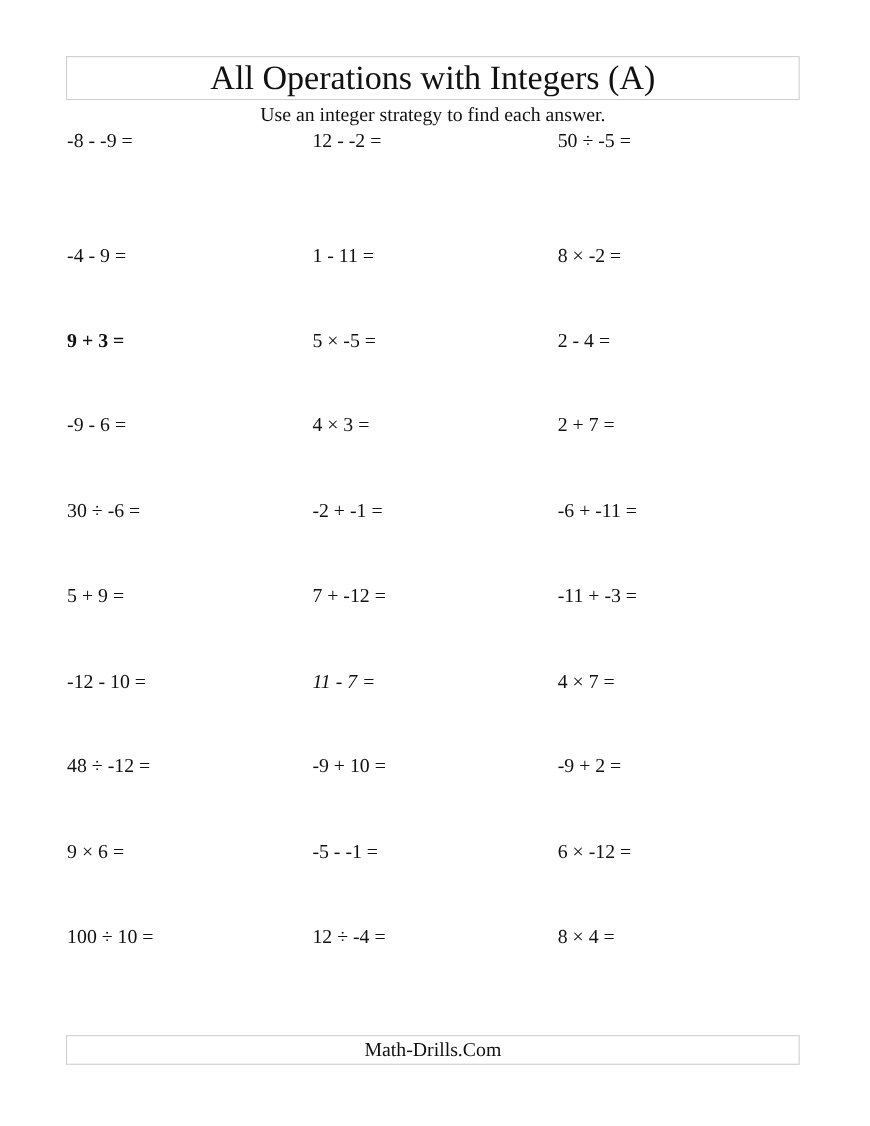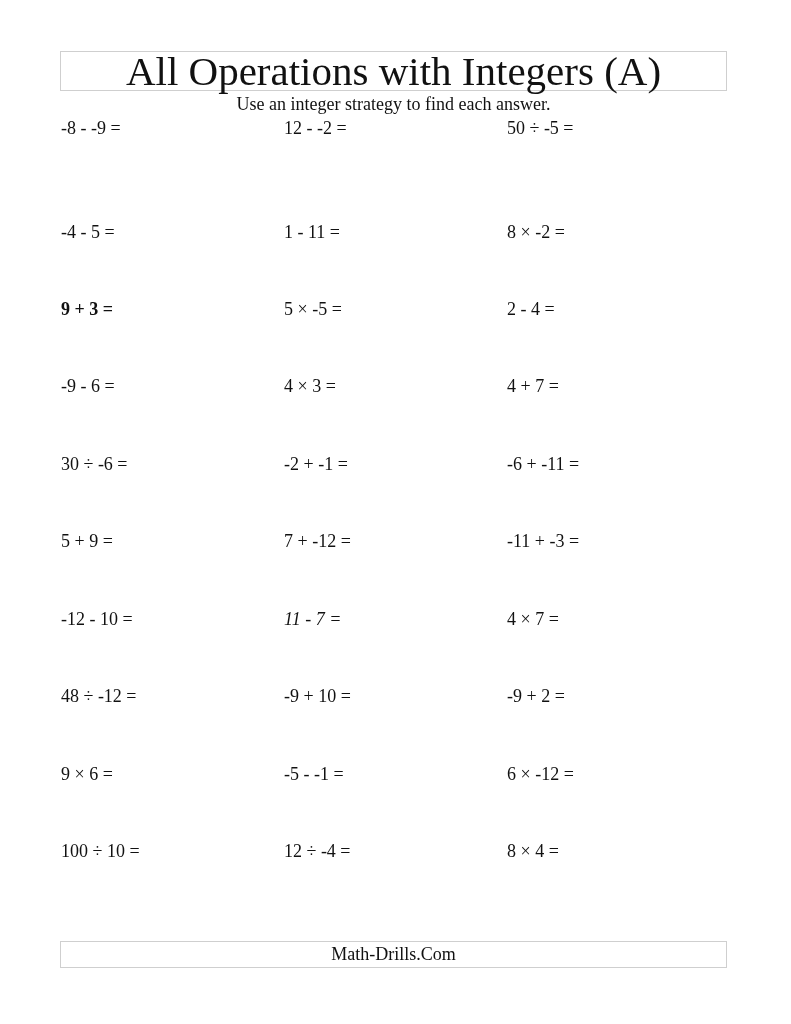--- a/index.html
+++ b/index.html
@@ -21,21 +21,21 @@
       top: 51px;
       width: 665px;
       height: 38px;
       border: 1px solid #cfcfcf;
       box-sizing: content-box;
       display: flex;
       align-items: center;
       justify-content: center;
     }
     .title {
-      font-size: 41px;
+      font-size: 31px;
       line-height: 38px;
       margin: 0;
       font-weight: normal;
       white-space: nowrap;
       text-align: center;
     }
     .subtitle {
       position: absolute;
       left: 60px;
       width: 667px;
@@ -83,31 +83,31 @@
 </div>
 
 <div class="subtitle">Use an integer strategy to find each answer.</div>
 
 <div class="problems">
 
   <div class="problem" style="left:61px; top:117px;">-8 - -9 =</div>
   <div class="problem" style="left:284px; top:117px;">12 - -2 =</div>
   <div class="problem" style="left:507px; top:117px;">50 ÷ -5 =</div>
 
-  <div class="problem" style="left:61px; top:221px;">-4 - 5 =</div>
+  <div class="problem" style="left:61px; top:221px;">-4 - 9 =</div>
   <div class="problem" style="left:284px; top:221px;">1 - 11 =</div>
   <div class="problem" style="left:507px; top:221px;">8 × -2 =</div>
 
   <div class="problem" style="left:61px; top:298px;font-weight:bold;">9 + 3 =</div>
   <div class="problem" style="left:284px; top:298px;">5 × -5 =</div>
   <div class="problem" style="left:507px; top:298px;">2 - 4 =</div>
 
   <div class="problem" style="left:61px; top:375px;">-9 - 6 =</div>
   <div class="problem" style="left:284px; top:375px;">4 × 3 =</div>
-  <div class="problem" style="left:507px; top:375px;">4 + 7 =</div>
+  <div class="problem" style="left:507px; top:375px;">2 + 7 =</div>
 
   <div class="problem" style="left:61px; top:453px;">30 ÷ -6 =</div>
   <div class="problem" style="left:284px; top:453px;">-2 + -1 =</div>
   <div class="problem" style="left:507px; top:453px;">-6 + -11 =</div>
 
   <div class="problem" style="left:61px; top:530px;">5 + 9 =</div>
   <div class="problem" style="left:284px; top:530px;">7 + -12 =</div>
   <div class="problem" style="left:507px; top:530px;">-11 + -3 =</div>
 
   <div class="problem" style="left:61px; top:608px;">-12 - 10 =</div>

